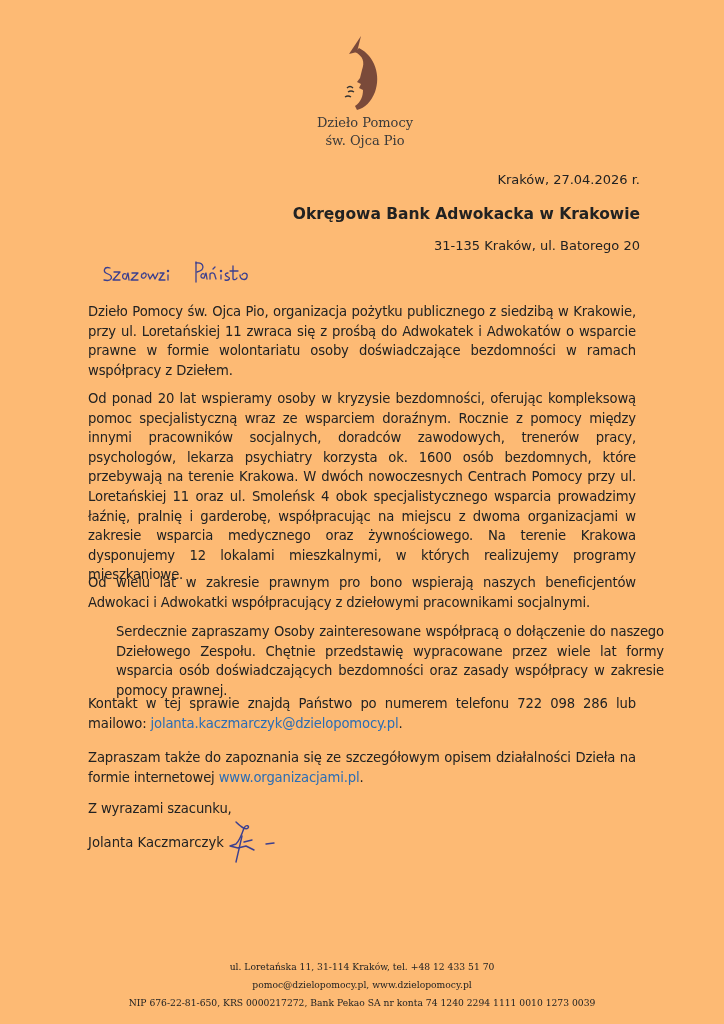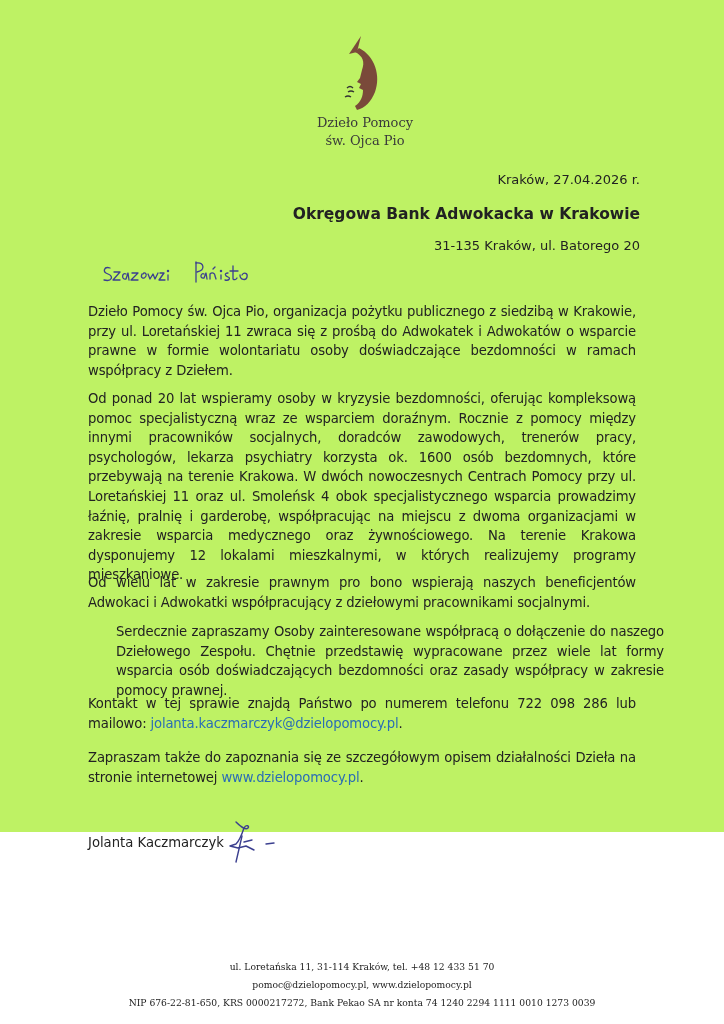--- a/index.html
+++ b/index.html
@@ -12,22 +12,22 @@
       height: 1024px;
       position: relative;
       overflow: hidden;
       font-family: "DejaVu Sans", sans-serif;
       color: #222222;
     }
     .page {
       position: absolute;
       left: 0; top: 0;
       width: 724px;
-      height: 832px;
-      background: #bef264;
+      height: 1024px;
+      background: #fdba74;
     }
     
     .logo {
       position: absolute;
       left: 300px;
       top: 30px;
       width: 130px;
       text-align: center;
     }
     .logo svg {
@@ -187,24 +187,25 @@
   <div class="body-text p2">Od ponad 20 lat wspieramy osoby w kryzysie bezdomności, oferując kompleksową pomoc specjalistyczną wraz ze wsparciem doraźnym. Rocznie z pomocy między innymi pracowników socjalnych, doradców zawodowych, trenerów pracy, psychologów, lekarza psychiatry korzysta ok. 1600 osób bezdomnych, które przebywają na terenie Krakowa. W dwóch nowoczesnych Centrach Pomocy przy ul. Loretańskiej 11 oraz ul. Smoleńsk 4 obok specjalistycznego wsparcia prowadzimy łaźnię, pralnię i garderobę, współpracując na miejscu z dwoma organizacjami w zakresie wsparcia medycznego oraz żywnościowego. Na terenie Krakowa dysponujemy 12 lokalami mieszkalnymi, w których realizujemy programy mieszkaniowe.</div>
   <div class="body-text p3">Od wielu lat w zakresie prawnym pro bono wspierają naszych beneficjentów Adwokaci i Adwokatki współpracujący z dziełowymi pracownikami socjalnymi.</div>
   <div class="body-text p4">Serdecznie zapraszamy Osoby zainteresowane współpracą o dołączenie do naszego Dziełowego Zespołu. Chętnie przedstawię wypracowane przez wiele lat formy wsparcia osób doświadczających bezdomności oraz zasady współpracy w zakresie pomocy prawnej.</div>
 
   <div class="body-text p5">
     <span>Kontakt w tej sprawie znajdą Państwo po numerem telefonu 722 098 286 lub mailowo:</span>
     <a class="link" title="jolanta.kaczmarczyk@dzielopomocy.pl">jolanta.kaczmarczyk@dzielopomocy.pl</a><span>.</span>
   </div>
 
   <div class="body-text p6">
-    <span>Zapraszam także do zapoznania się ze szczegółowym opisem działalności Dzieła na stronie internetowej</span>
-    <a class="link" title="www.dzielopomocy.pl">www.dzielopomocy.pl</a><span>.</span>
-  </div>
-
+    <span>Zapraszam także do zapoznania się ze szczegółowym opisem działalności Dzieła na formie internetowej</span>
+    <a class="link" title="www.dzielopomocy.pl">www.organizacjami.pl</a><span>.</span>
+  </div>
+
+  <div class="body-text closing">Z wyrazami szacunku,</div>
   <div class="signer">Jolanta Kaczmarczyk</div>
   <div class="signature">
     <svg width="70" height="50" viewBox="0 0 70 50">
       <g stroke="#3b3f8f" stroke-width="1.4" fill="none" stroke-linecap="round" stroke-linejoin="round">
         <path d="M14 4 C20 10 24 12 26 10 C28 8 24 6 22 10 C20 16 18 22 14 26 L8 28 L16 30 L24 28 L32 32"></path>
         <path d="M20 18 L14 44"></path>
         <path d="M22 24 L30 22"></path>
         <path d="M44 26 L52 25"></path>
       </g>
     </svg>

